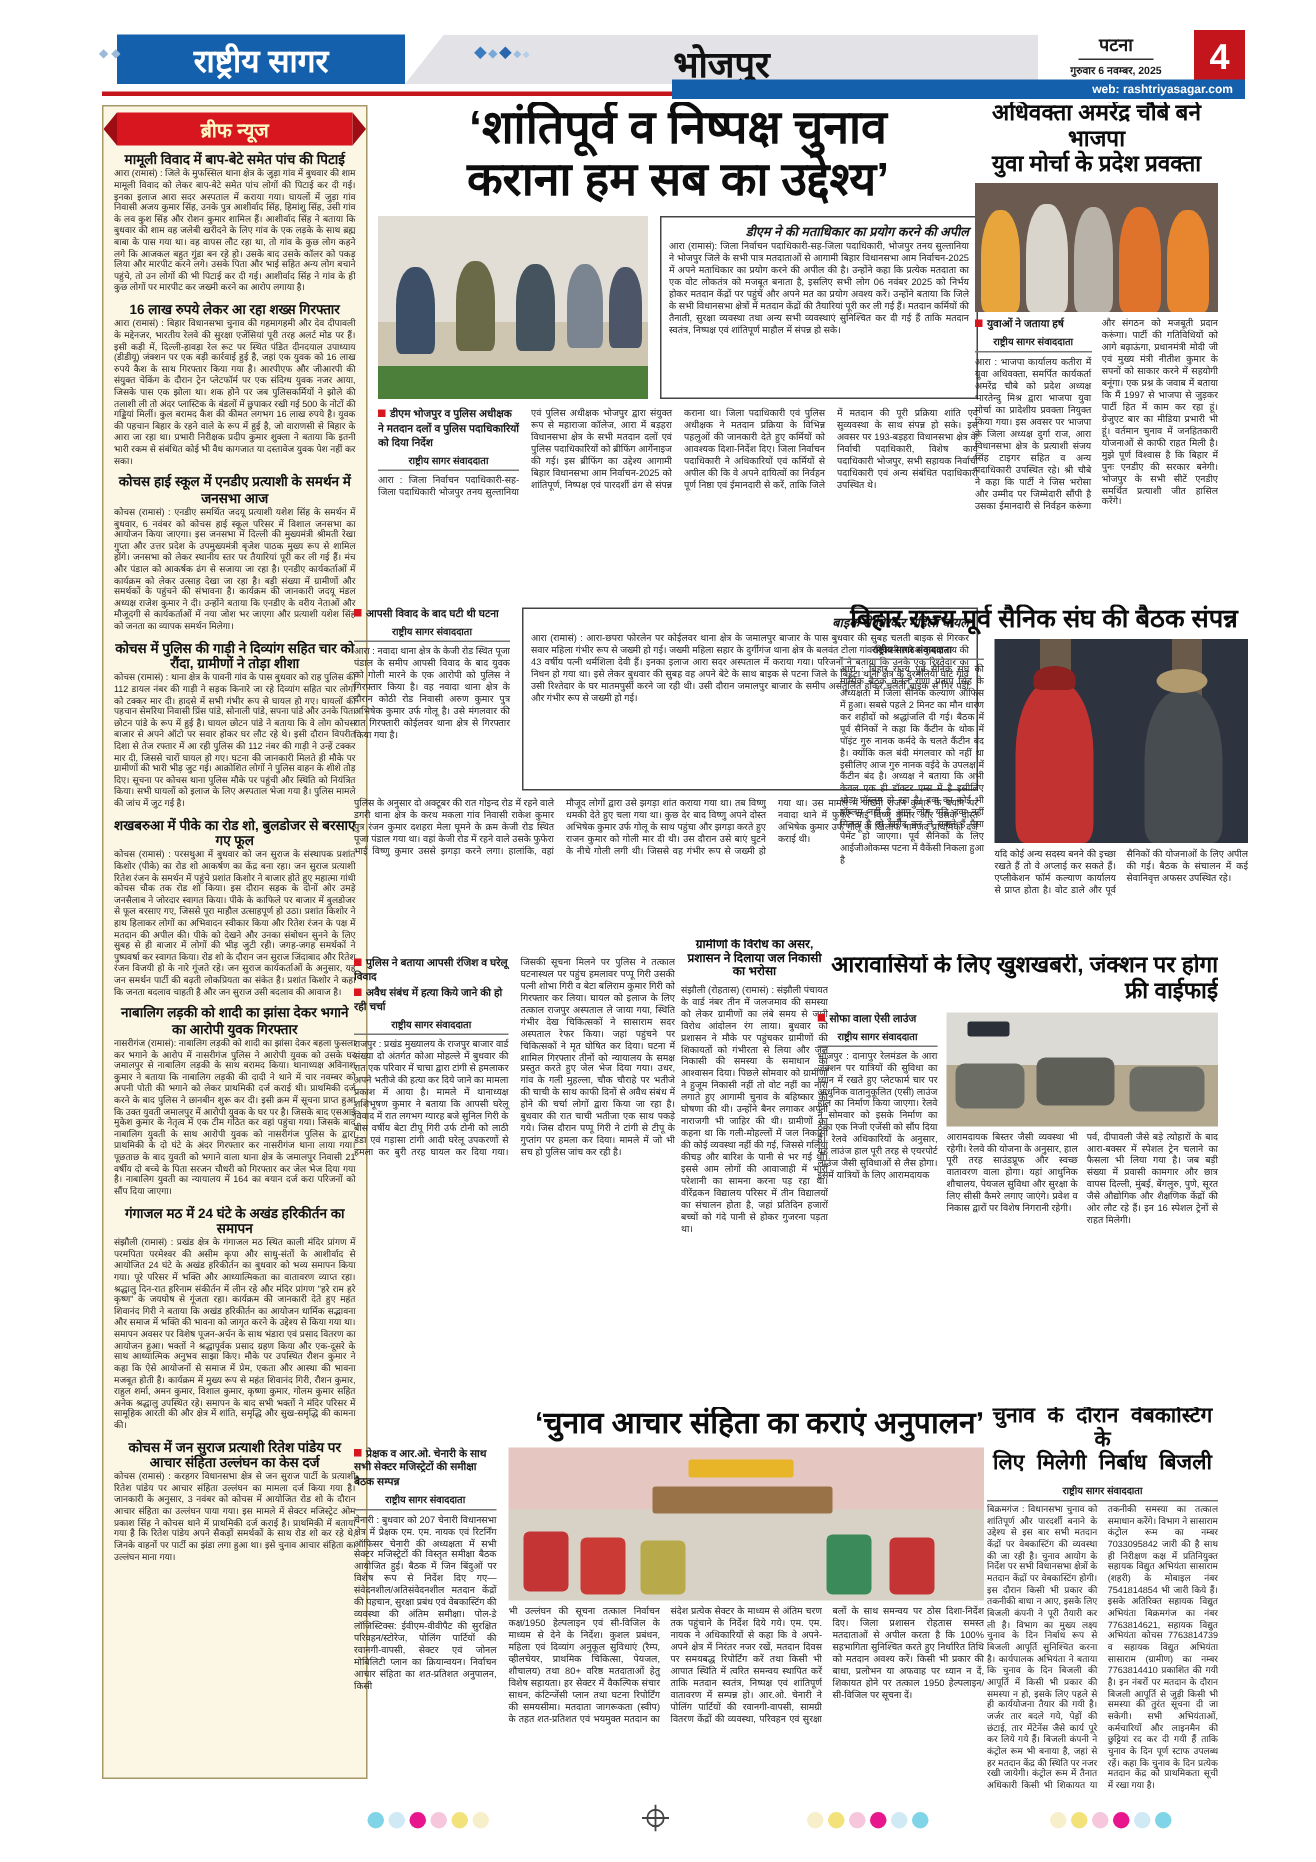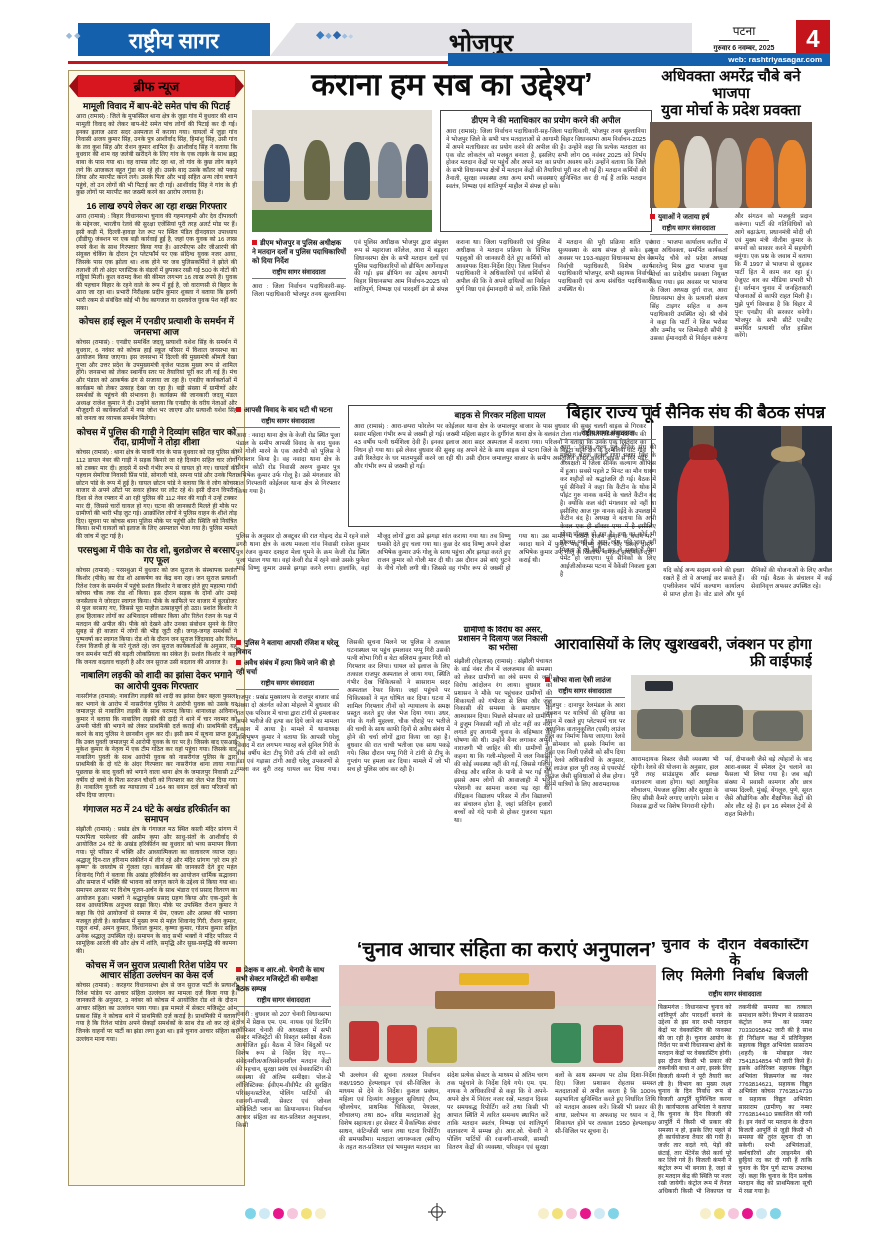--- a/index.html
+++ b/index.html
@@ -9,47 +9,47 @@
   .hdr{position:absolute;left:68px;top:20px;width:762px;height:46px;}
   .mast{position:absolute;left:10px;top:3px;width:192px;height:33px;background:#1560ac;
         display:flex;align-items:center;justify-content:center;color:#fff;font-weight:bold;font-size:21px;}
   .mast-dia{position:absolute;left:-12px;top:8px;font-size:8px;color:#9db9d8;letter-spacing:2px;}
   .band{position:absolute;left:202px;top:3px;width:422px;height:33px;background:#e3e3e7;
         clip-path:polygon(26px 0,100% 0,100% 100%,0 100%);}
   .band-dia{position:absolute;left:46px;top:5px;font-size:11px;}
   .band-dia span{margin-right:1px;}
   .band-title{position:absolute;left:0;top:2px;width:100%;text-align:center;font-size:24px;font-weight:bold;color:#111;}
   .hinfo{position:absolute;left:626px;top:1px;width:100px;height:36px;text-align:center;background:#fff;}
-  .hinfo .city{font-size:12px;font-weight:normal;border-bottom:1px solid #333;display:inline-block;padding:0 14px 1px;}
+  .hinfo .city{font-size:12px;font-weight:bold;border-bottom:1px solid #333;display:inline-block;padding:0 14px 1px;}
   .hinfo .date{font-size:7px;font-weight:bold;margin-top:2px;}
   .pageno{position:absolute;left:728px;top:0;width:34px;height:38px;background:#c4151c;color:#fff;
           display:flex;align-items:center;justify-content:center;font-size:24px;font-weight:bold;}
   .redline{position:absolute;left:0;top:41px;width:380px;height:3px;background:#c4151c;}
   .webbar{position:absolute;left:380px;top:33px;width:382px;height:13px;background:#1560ac;color:#fff;
           font-size:8px;font-weight:bold;text-align:right;line-height:13px;padding-right:8px;box-sizing:border-box;}
   
   .rail{position:absolute;left:68px;top:70px;width:177px;height:1116px;background:#fcf7e4;
         border:1px solid #a89868;box-sizing:border-box;padding:2px 7px;overflow:hidden;}
-  .ribbon{position:relative;margin:2px 2px 4px;height:22px;background:#d8161f;color:#000000;
+  .ribbon{position:relative;margin:2px 2px 4px;height:22px;background:#d8161f;color:#fef9c3;
           display:flex;align-items:center;justify-content:center;font-size:13px;font-weight:bold;}
   .ribbon:before,.ribbon:after{content:"";position:absolute;top:0;border-style:solid;}
   .ribbon:before{left:-9px;border-width:11px 9px 11px 0;border-color:transparent #9e0d14 transparent transparent;}
   .ribbon:after{right:-9px;border-width:11px 0 11px 9px;border-color:transparent transparent transparent #9e0d14;}
   .rail h3{margin:4px 0 2px;font-size:9px;line-height:1.15;text-align:center;color:#111;}
   .rail p{margin:0 0 3px;font-size:6px;line-height:1.27;text-align:justify;color:#222;}
   
   .sec{position:absolute;overflow:hidden;}
   .bighead{font-weight:bold;text-align:center;color:#0d0d0d;line-height:1.12;}
   .byline{font-size:6.5px;font-weight:bold;text-align:center;border-bottom:1px solid #777;
           padding-bottom:2px;margin:2px 0 3px;}
   .bodytxt{font-size:6.2px;line-height:1.28;text-align:justify;color:#222;}
   .cap{font-size:7px;font-weight:bold;line-height:1.3;margin:0 0 2px;}
   .sq{display:inline-block;width:5px;height:5px;background:#d8161f;margin-right:3px;}
   .nbox{border:1px solid #444;padding:3px 5px;box-sizing:border-box;overflow:hidden;}
-  .nbox h4{margin:0 0 2px;font-size:8.5px;text-align:center;}
+  .nbox h4{margin:0 0 2px;font-size:8.5px;text-align:right;font-style:italic;}
   .photo{position:relative;overflow:hidden;}
   .fig{position:absolute;border-radius:45% 45% 12% 12%;}
   
   .dots{position:absolute;top:1208px;display:flex;gap:3px;}
   .dots i{width:11px;height:11px;border-radius:50%;display:block;}
 </style>
 </head>
 <body>
 
 <div class="page">
@@ -88,39 +88,40 @@
     </div>
     <div>
       <h3>कोचस हाई स्कूल में एनडीए प्रत्याशी के समर्थन में जनसभा आज</h3>
       <p>कोचस (रामासं) : एनडीए समर्थित जदयू प्रत्याशी यशेश सिंह के समर्थन में बुधवार, 6 नवंबर को कोचस हाई स्कूल परिसर में विशाल जनसभा का आयोजन किया जाएगा। इस जनसभा में दिल्ली की मुख्यमंत्री श्रीमती रेखा गुप्ता और उत्तर प्रदेश के उपमुख्यमंत्री बृजेश पाठक मुख्य रूप से शामिल होंगे। जनसभा को लेकर स्थानीय स्तर पर तैयारियां पूरी कर ली गई हैं। मंच और पंडाल को आकर्षक ढंग से सजाया जा रहा है। एनडीए कार्यकर्ताओं में कार्यक्रम को लेकर उत्साह देखा जा रहा है। बड़ी संख्या में ग्रामीणों और समर्थकों के पहुंचने की संभावना है। कार्यक्रम की जानकारी जदयू मंडल अध्यक्ष राजेश कुमार ने दी। उन्होंने बताया कि एनडीए के वरीय नेताओं और मौजूदगी से कार्यकर्ताओं में नया जोश भर जाएगा और प्रत्याशी यशेश सिंह को जनता का व्यापक समर्थन मिलेगा।</p>
     </div>
     <div>
       <h3>कोचस में पुलिस की गाड़ी ने दिव्यांग सहित चार को रौंदा, ग्रामीणों ने तोड़ा शीशा</h3>
       <p>कोचस (रामासं) : थाना क्षेत्र के पावनी गांव के पास बुधवार को राह पुलिस की 112 डायल नंबर की गाड़ी ने सड़क किनारे जा रहे दिव्यांग सहित चार लोगों को टक्कर मार दी। हादसे में सभी गंभीर रूप से घायल हो गए। घायलों की पहचान सेमरिया निवासी प्रिंस पांडे, सोनाली पांडे, सपना पांडे और उनके पिता छोटन पांडे के रूप में हुई है। घायल छोटन पांडे ने बताया कि वे लोग कोचस बाजार से अपने ऑटो पर सवार होकर घर लौट रहे थे। इसी दौरान विपरीत दिशा से तेज रफ्तार में आ रही पुलिस की 112 नंबर की गाड़ी ने उन्हें टक्कर मार दी, जिससे चारों घायल हो गए। घटना की जानकारी मिलते ही मौके पर ग्रामीणों की भारी भीड़ जुट गई। आक्रोशित लोगों ने पुलिस वाहन के शीशे तोड़ दिए। सूचना पर कोचस थाना पुलिस मौके पर पहुंची और स्थिति को नियंत्रित किया। सभी घायलों को इलाज के लिए अस्पताल भेजा गया है। पुलिस मामले की जांच में जुट गई है।</p>
     </div>
     <div>
-      <h3>परसथुआ में पीके का रोड शो, बुलडोजर से बरसाए गए फूल</h3>
+      <h3>शखबरुआ में पीके का रोड शो, बुलडोजर से बरसाए गए फूल</h3>
       <p>कोचस (रामासं) : परसथुआ में बुधवार को जन सुराज के संस्थापक प्रशांत किशोर (पीके) का रोड शो आकर्षण का केंद्र बना रहा। जन सुराज प्रत्याशी रितेश रंजन के समर्थन में पहुंचे प्रशांत किशोर ने बाजार होते हुए महात्मा गांधी कोचस चौक तक रोड शो किया। इस दौरान सड़क के दोनों ओर उमड़े जनसैलाब ने जोरदार स्वागत किया। पीके के काफिले पर बाजार में बुलडोजर से फूल बरसाए गए, जिससे पूरा माहौल उत्साहपूर्ण हो उठा। प्रशांत किशोर ने हाथ हिलाकर लोगों का अभिवादन स्वीकार किया और रितेश रंजन के पक्ष में मतदान की अपील की। पीके को देखने और उनका संबोधन सुनने के लिए सुबह से ही बाजार में लोगों की भीड़ जुटी रही। जगह-जगह समर्थकों ने पुष्पवर्षा कर स्वागत किया। रोड शो के दौरान जन सुराज जिंदाबाद और रितेश रंजन विजयी हो के नारे गूंजते रहे। जन सुराज कार्यकर्ताओं के अनुसार, यह जन समर्थन पार्टी की बढ़ती लोकप्रियता का संकेत है। प्रशांत किशोर ने कहा कि जनता बदलाव चाहती है और जन सुराज उसी बदलाव की आवाज है।</p>
     </div>
     <div>
       <h3>नाबालिग लड़की को शादी का झांसा देकर भगाने का आरोपी युवक गिरफ्तार</h3>
       <p>नासरीगंज (रामासं): नाबालिग लड़की को शादी का झांसा देकर बहला फुसला कर भगाने के आरोप में नासरीगंज पुलिस ने आरोपी युवक को उसके घर जमालपुर से नाबालिग लड़की के साथ बरामद किया। थानाध्यक्ष अविनाश कुमार ने बताया कि नाबालिग लड़की की दादी ने थाने में चार नवम्बर को अपनी पोती की भगाने को लेकर प्राथमिकी दर्ज कराई थी। प्राथमिकी दर्ज करने के बाद पुलिस ने छानबीन शुरू कर दी। इसी क्रम में सूचना प्राप्त हुआ कि उक्त युवती जमालपुर में आरोपी युवक के घर पर है। जिसके बाद एसआई मुकेश कुमार के नेतृत्व में एक टीम गठित कर वहां पहुंचा गया। जिसके बाद नाबालिग युवती के साथ आरोपी युवक को नासरीगंज पुलिस के द्वारा प्राथमिकी के दो घंटे के अंदर गिरफ्तार कर नासरीगंज थाना लाया गया। पूछताछ के बाद युवती को भगाने वाला थाना क्षेत्र के जमालपुर निवासी 21 वर्षीय दो बच्चे के पिता सरजन चौधरी को गिरफ्तार कर जेल भेज दिया गया है। नाबालिग युवती का न्यायालय में 164 का बयान दर्ज करा परिजनों को सौंप दिया जाएगा।</p>
     </div>
     <div>
       <h3>गंगाजल मठ में 24 घंटे के अखंड हरिकीर्तन का समापन</h3>
       <p>संझौली (रामासं) : प्रखंड क्षेत्र के गंगाजल मठ स्थित काली मंदिर प्रांगण में परमपिता परमेश्वर की असीम कृपा और साधु-संतों के आशीर्वाद से आयोजित 24 घंटे के अखंड हरिकीर्तन का बुधवार को भव्य समापन किया गया। पूरे परिसर में भक्ति और आध्यात्मिकता का वातावरण व्याप्त रहा। श्रद्धालु दिन-रात हरिनाम संकीर्तन में लीन रहे और मंदिर प्रांगण "हरे राम हरे कृष्ण" के जयघोष से गूंजता रहा। कार्यक्रम की जानकारी देते हुए महंत शिवानंद गिरी ने बताया कि अखंड हरिकीर्तन का आयोजन धार्मिक सद्भावना और समाज में भक्ति की भावना को जागृत करने के उद्देश्य से किया गया था। समापन अवसर पर विशेष पूजन-अर्चन के साथ भंडारा एवं प्रसाद वितरण का आयोजन हुआ। भक्तों ने श्रद्धापूर्वक प्रसाद ग्रहण किया और एक-दूसरे के साथ आध्यात्मिक अनुभव साझा किए। मौके पर उपस्थित रौशन कुमार ने कहा कि ऐसे आयोजनों से समाज में प्रेम, एकता और आस्था की भावना मजबूत होती है। कार्यक्रम में मुख्य रूप से महंत शिवानंद गिरी, रौशन कुमार, राहुल शर्मा, अमन कुमार, विशाल कुमार, कृष्णा कुमार, गोलम कुमार सहित अनेक श्रद्धालु उपस्थित रहे। समापन के बाद सभी भक्तों ने मंदिर परिसर में सामूहिक आरती की और क्षेत्र में शांति, समृद्धि और सुख-समृद्धि की कामना की।</p>
     </div>
     <div>
       <h3>कोचस में जन सुराज प्रत्याशी रितेश पांडेय पर आचार संहिता उल्लंघन का केस दर्ज</h3>
       <p>कोचस (रामासं) : करहगर विधानसभा क्षेत्र से जन सुराज पार्टी के प्रत्याशी रितेश पांडेय पर आचार संहिता उल्लंघन का मामला दर्ज किया गया है। जानकारी के अनुसार, 3 नवंबर को कोचस में आयोजित रोड शो के दौरान आचार संहिता का उल्लंघन पाया गया। इस मामले में सेक्टर मजिस्ट्रेट ओम प्रकाश सिंह ने कोचस थाने में प्राथमिकी दर्ज कराई है। प्राथमिकी में बताया गया है कि रितेश पांडेय अपने सैकड़ों समर्थकों के साथ रोड शो कर रहे थे, जिनके वाहनों पर पार्टी का झंडा लगा हुआ था। इसे चुनाव आचार संहिता का उल्लंघन माना गया।</p>
     </div>
   </aside>
 
   <section class="sec" style="left:252px;top:68px;width:400px;height:332px;">
     <div class="bighead" style="font-size:31px;">
+      <div>‘शांतिपूर्व व निष्पक्ष चुनाव</div>
       <div>कराना हम सब का उद्देश्य’</div>
     </div>
     <div style="display:flex;gap:8px;margin-top:7px;">
       <div class="photo" style="width:180px;height:122px;background:linear-gradient(#e2ded6 0 58%,#cfc6b2 58% 82%,#4c7f39 82% 100%);">
         <div class="fig" style="left:12px;top:34px;width:26px;height:58px;background:#3c4f66;"></div>
         <div class="fig" style="left:52px;top:30px;width:26px;height:60px;background:#6b6a48;"></div>
         <div class="fig" style="left:92px;top:32px;width:26px;height:58px;background:#45535e;"></div>
         <div class="fig" style="left:126px;top:32px;width:24px;height:56px;background:#7b8591;"></div>
         <div class="fig" style="left:154px;top:34px;width:22px;height:54px;background:#4c5668;"></div>
       </div>

